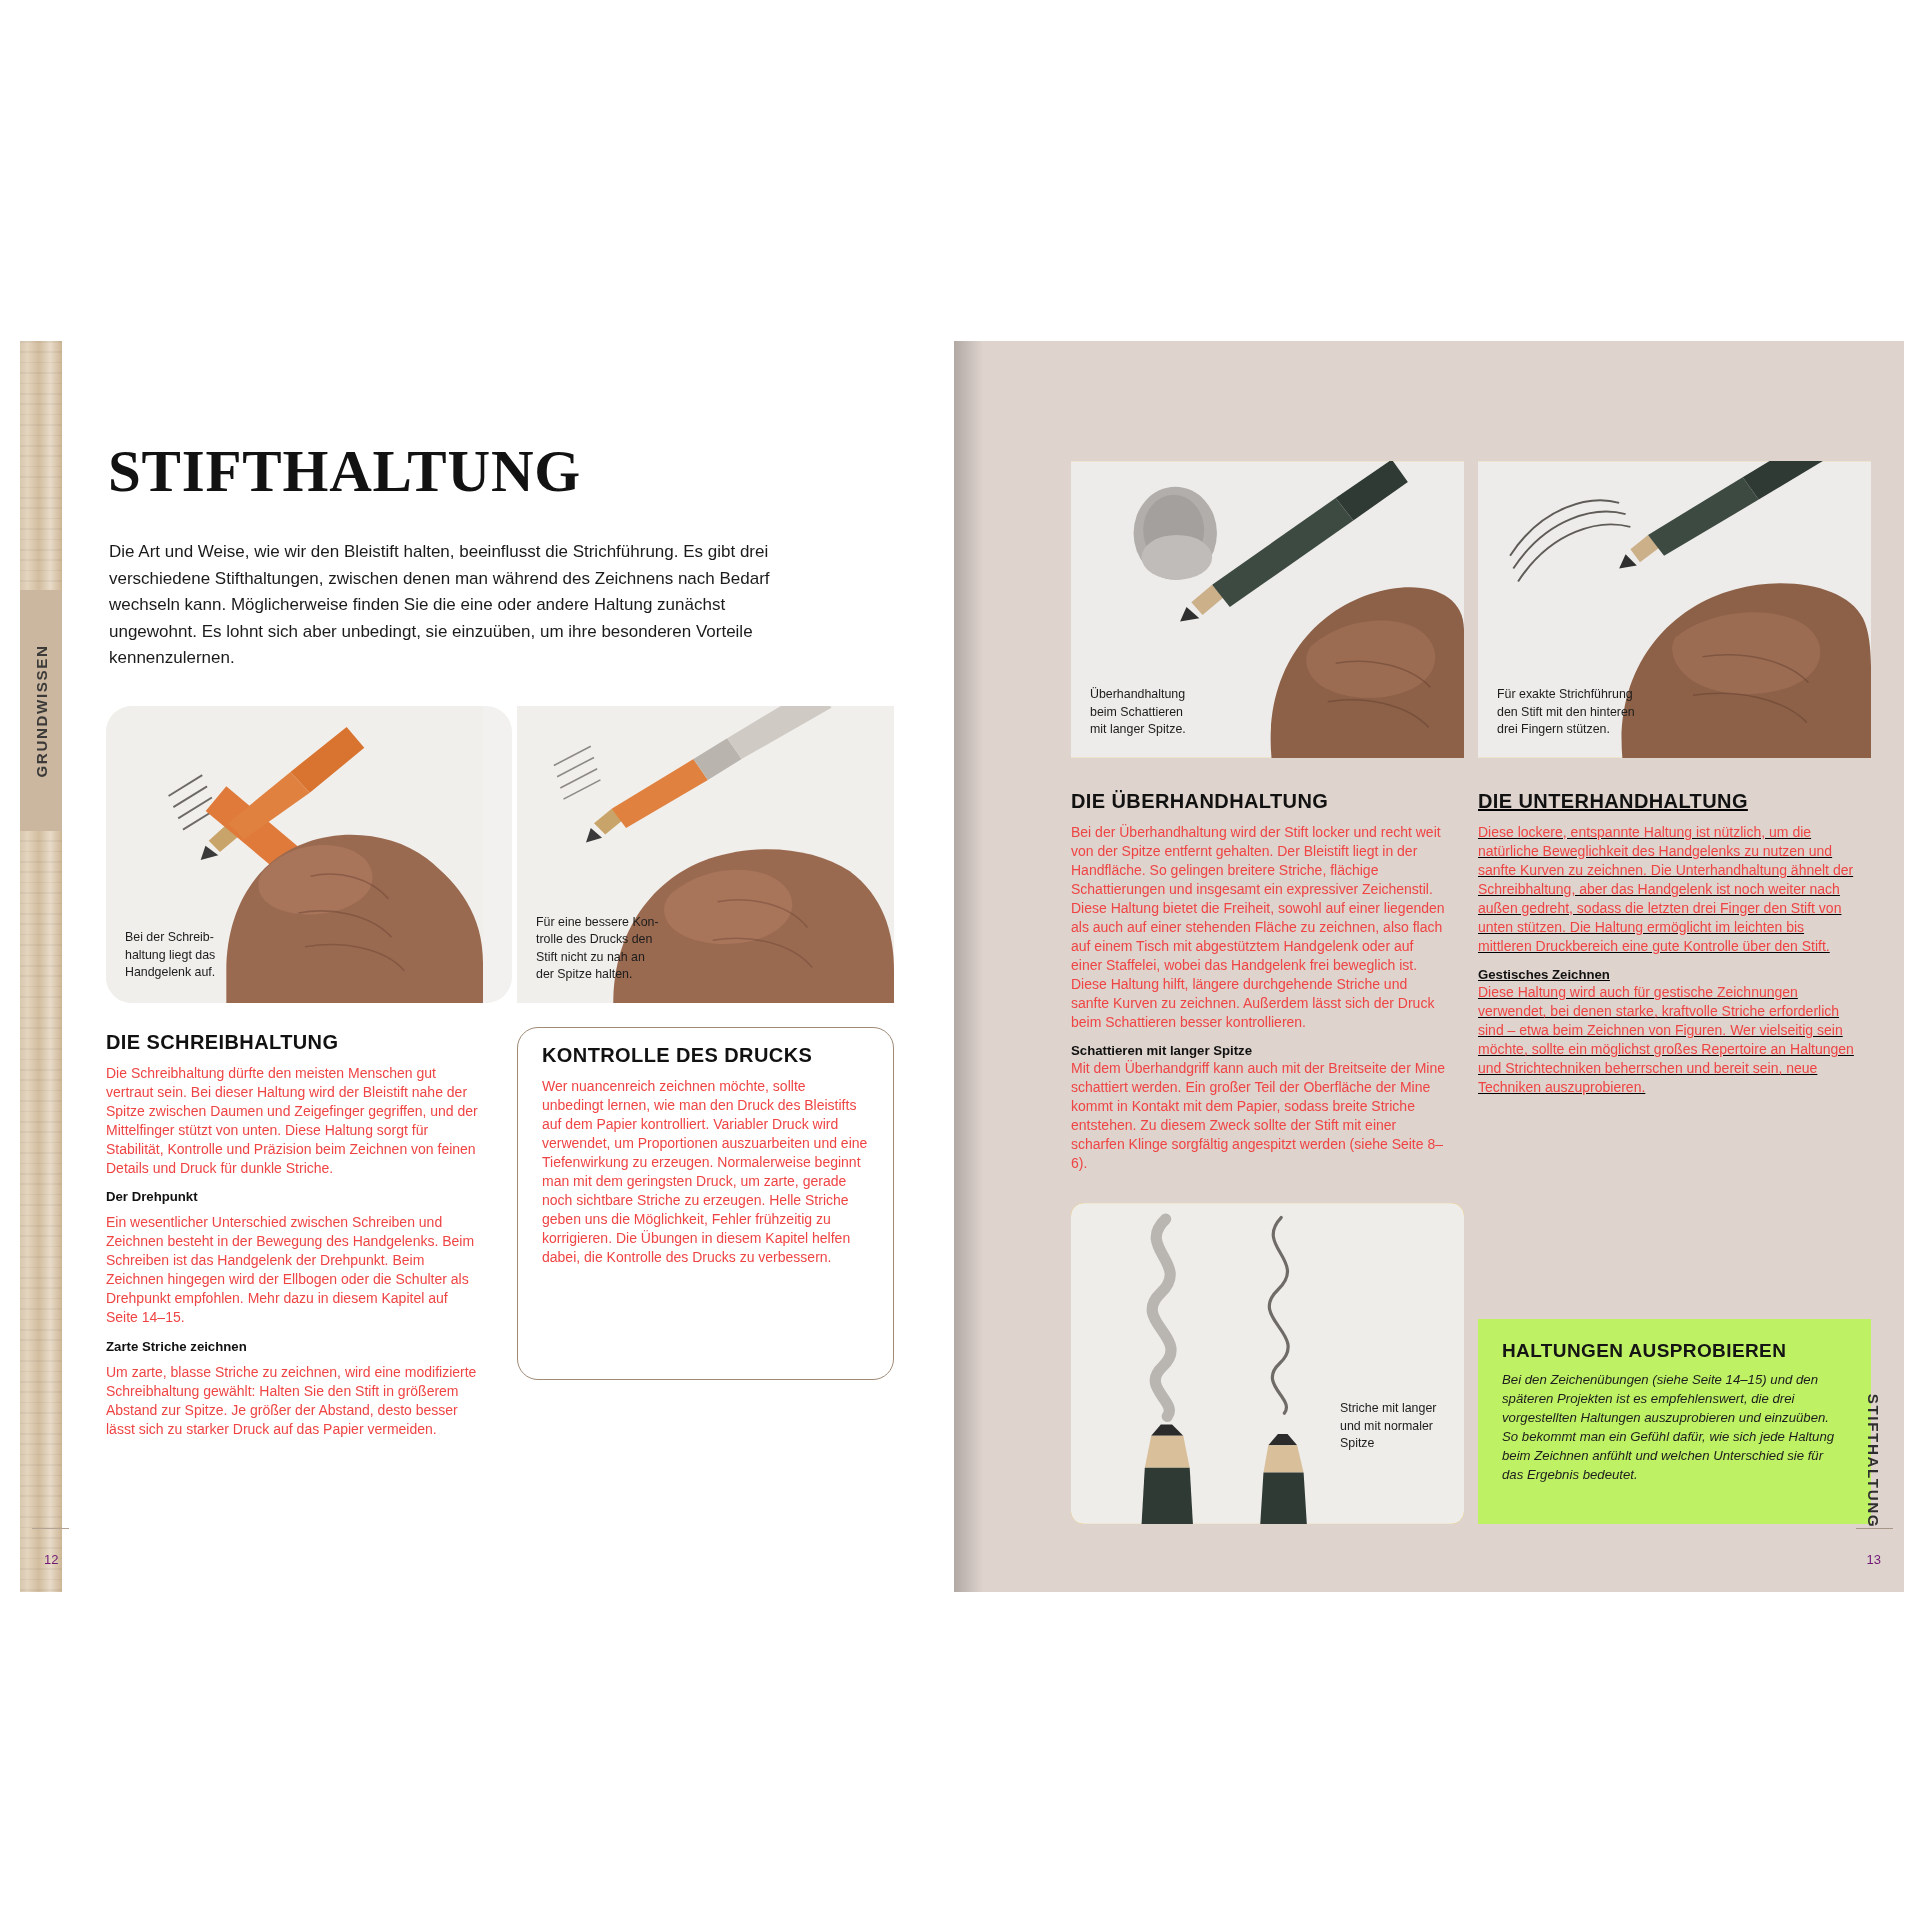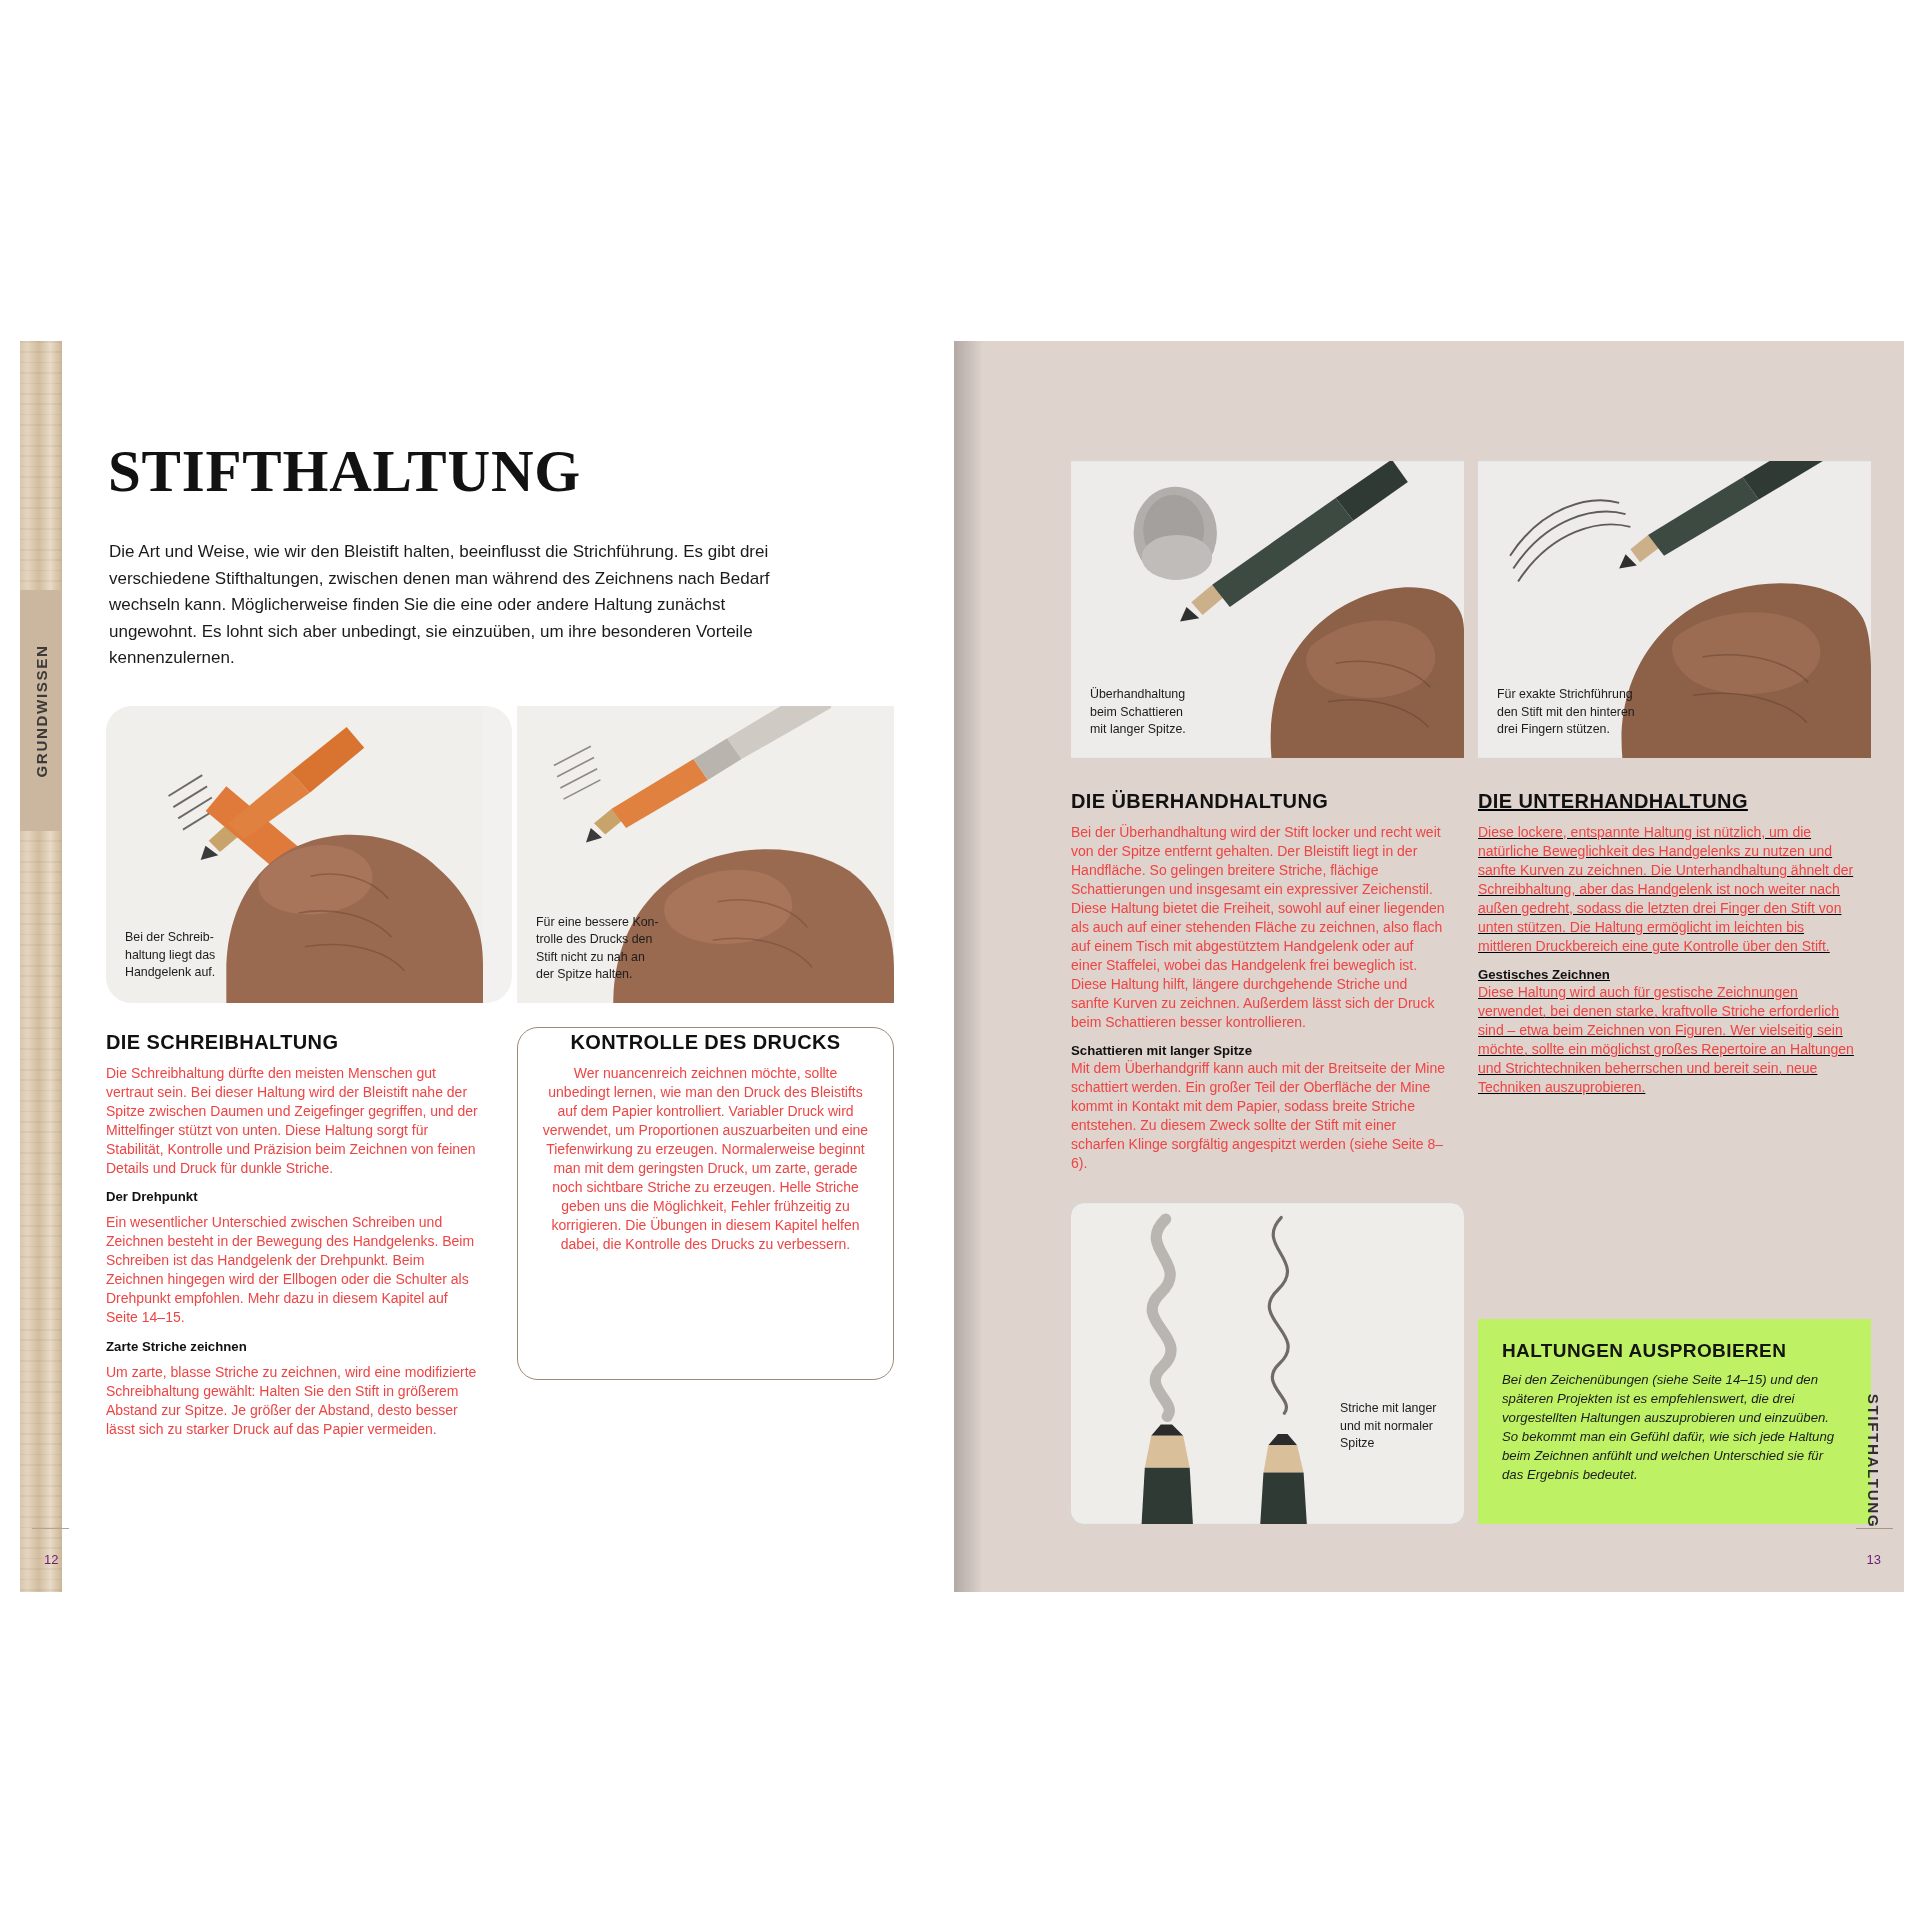--- a/index.html
+++ b/index.html
@@ -111,22 +111,21 @@
   #col-schreibhaltung .body-txt{margin-top:9.6px;}
 
   
   .box{
     position:absolute;
     left:517px;top:1027px;
     width:377px;height:353px;
     border:1.3px solid #a08a76;
     border-radius:21px;
     box-sizing:border-box;
-    padding:3px 24px;
-    text-align:center;
+    padding:16px 24px;
   }
   .box h3{
     margin:0 0 9.6px 0;
     font-size:20px;
     font-weight:bold;
     letter-spacing:0.4px;
     color:#111;
   }
 
   .folio{
@@ -192,21 +191,21 @@
     white-space:nowrap;
     font-size:15.2px;letter-spacing:1.6px;font-weight:bold;color:#2e2e2e;
   }
   #folio-right{right:44px;top:1552px;}
   .folio-rule-right{
     position:absolute;right:32px;top:1528px;width:37px;height:1.2px;background:#a89689;
   }
 
   
   .photo-bg-white{background:#f2f1ef;}
-  .photo-bg-grey{background:#7dd3fc;}
+  .photo-bg-grey{background:#eab308;}
   .cap-box{max-width:160px;}
 </style>
 </head>
 <body>
 
 <div class="spread">
 
   <div class="page-left"></div>
   <div class="wood-strip"></div>
   <div class="side-tab">

